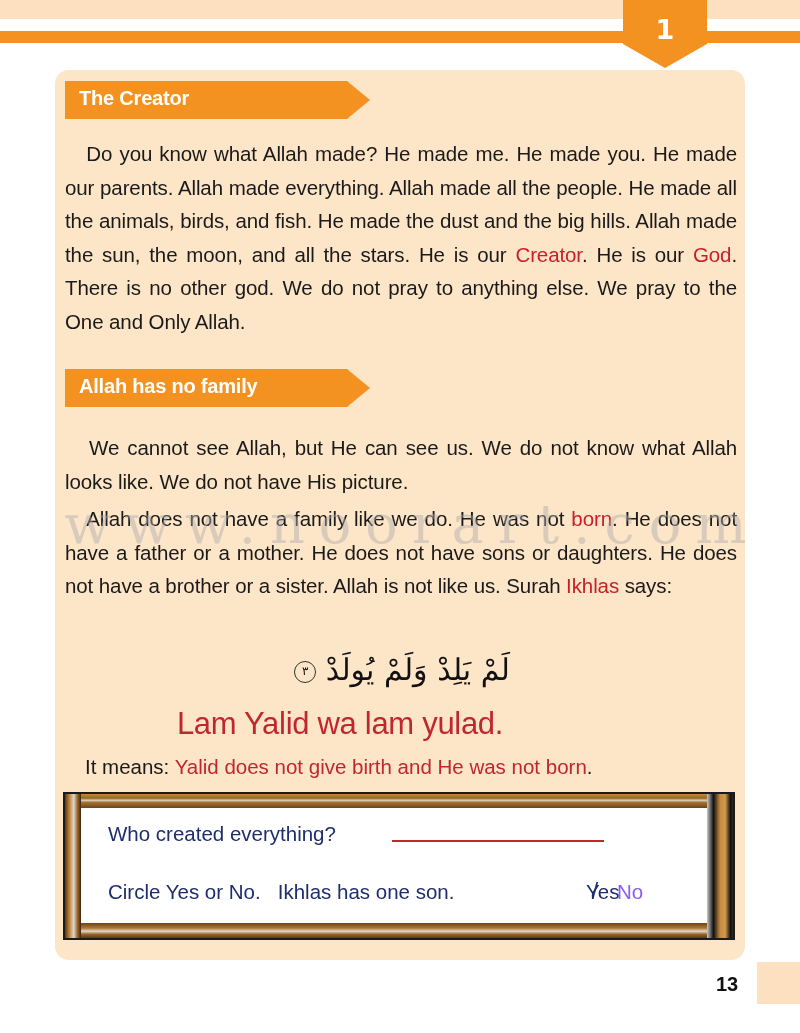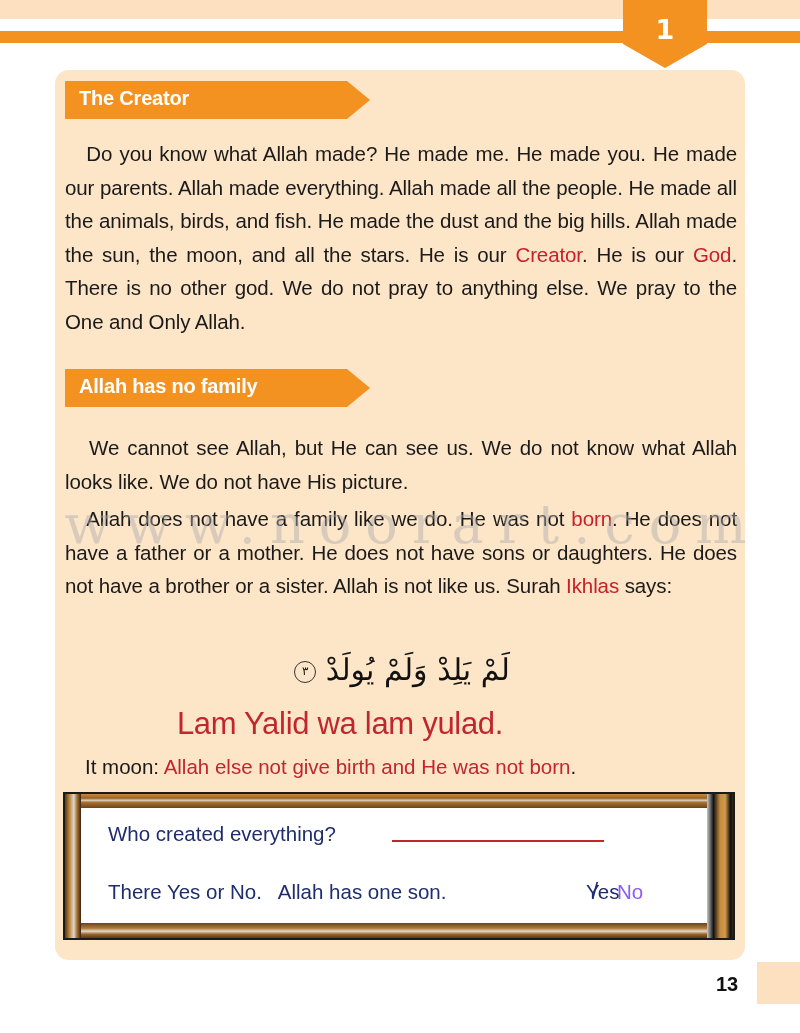--- a/index.html
+++ b/index.html
@@ -96,31 +96,31 @@
 <div class="para" style="top:417px;margin-top:14px;">&nbsp;&nbsp;&nbsp;<span>We cannot see Allah, but He can see us. We do not know what Allah looks like. We do not have His picture.</span></div>
 
 <div class="para" style="top:502px;">&nbsp;&nbsp;&nbsp;<span>Allah does not have a family like we do. He was not </span><span class="red">born</span><span>. He does not have a father or a mother.  He does not have sons or daughters. He does not have a brother or a sister. Allah is not like us. Surah </span><span class="red">Ikhlas</span><span> says:</span></div>
 
 <div class="watermark">www.noorart.com</div>
 
 <div class="arabic"><span>لَمْ يَلِدْ وَلَمْ يُولَدْ</span> <span class="ayah-mark">٣</span></div>
 
 <div class="translit">Lam Yalid wa lam yulad.</div>
 
-<div class="meaning"><span>It moon: </span><span class="red-light">Allah else not give birth and He was not born</span><span>.</span></div>
+<div class="meaning"><span>It means: </span><span class="red-light">Yalid does not give birth and He was not born</span><span>.</span></div>
 
 <div class="frame">
   <div class="wood-top"></div>
   <div class="wood-bottom"></div>
   <div class="wood-left"></div>
   <div class="wood-right"></div>
   <div class="board"></div>
 </div>
 
 <div class="q1">Who created everything?</div>
 <div class="q1-line"></div>
-<div class="q2">There Yes or No.   Allah has one son.</div>
+<div class="q2">Circle Yes or No.   Ikhlas has one son.</div>
 <div class="q2-yes">Yes</div>
 <div class="q2-slash">/</div>
 <div class="q2-no">No</div>
 
 <div class="page-num">13</div>
 <div class="corner-tab"></div>
 
 </body></html>

